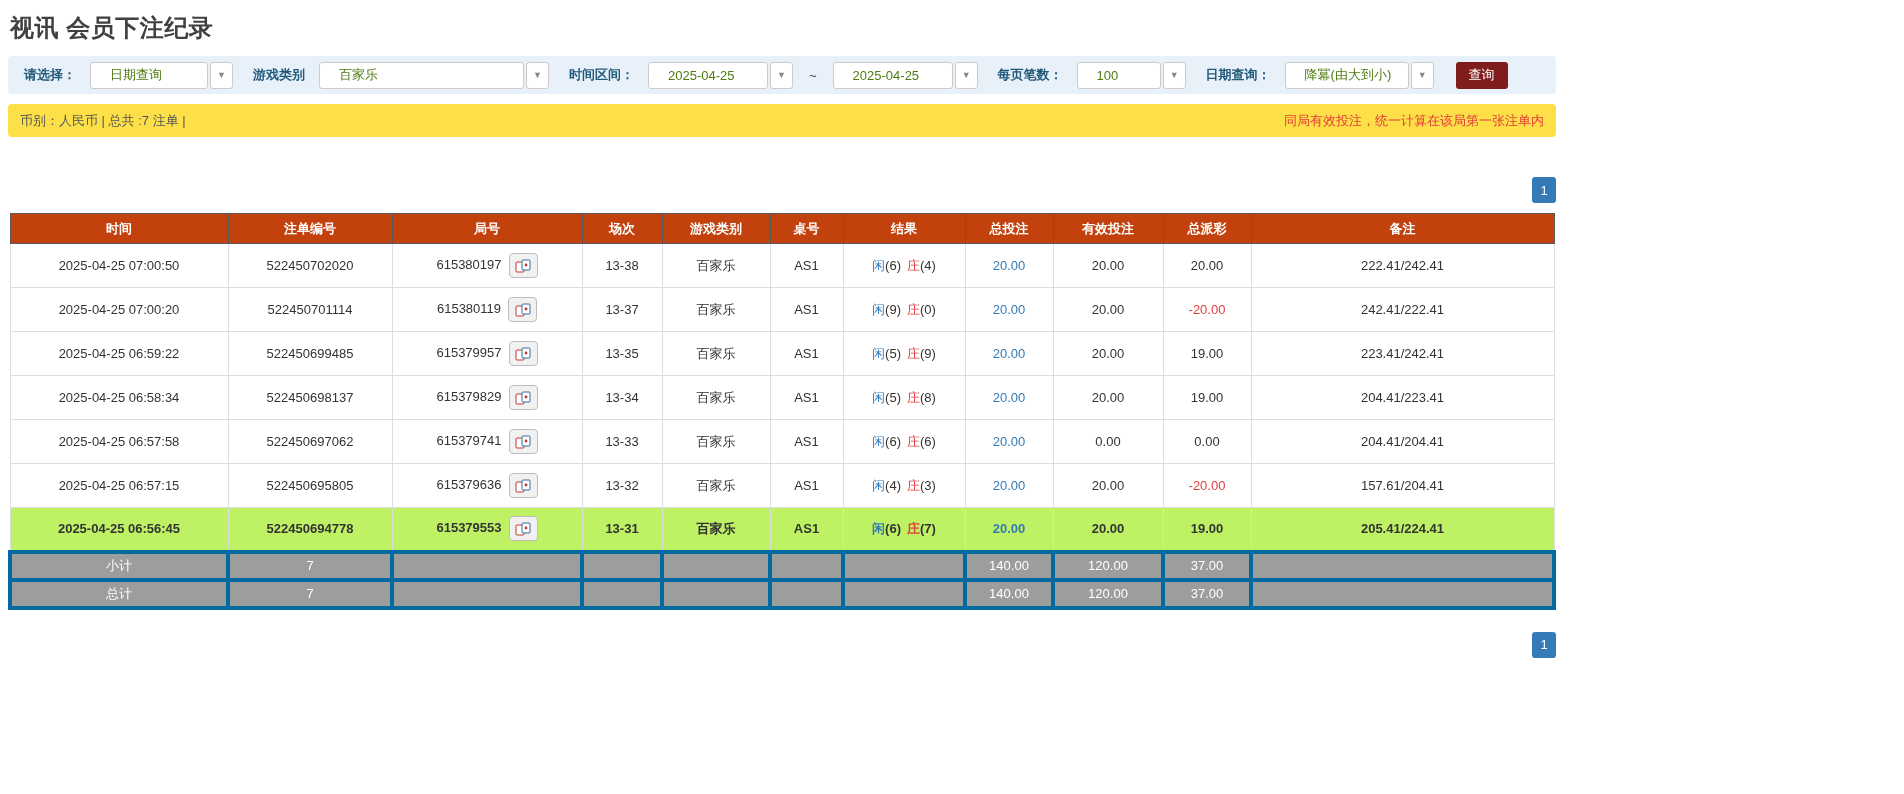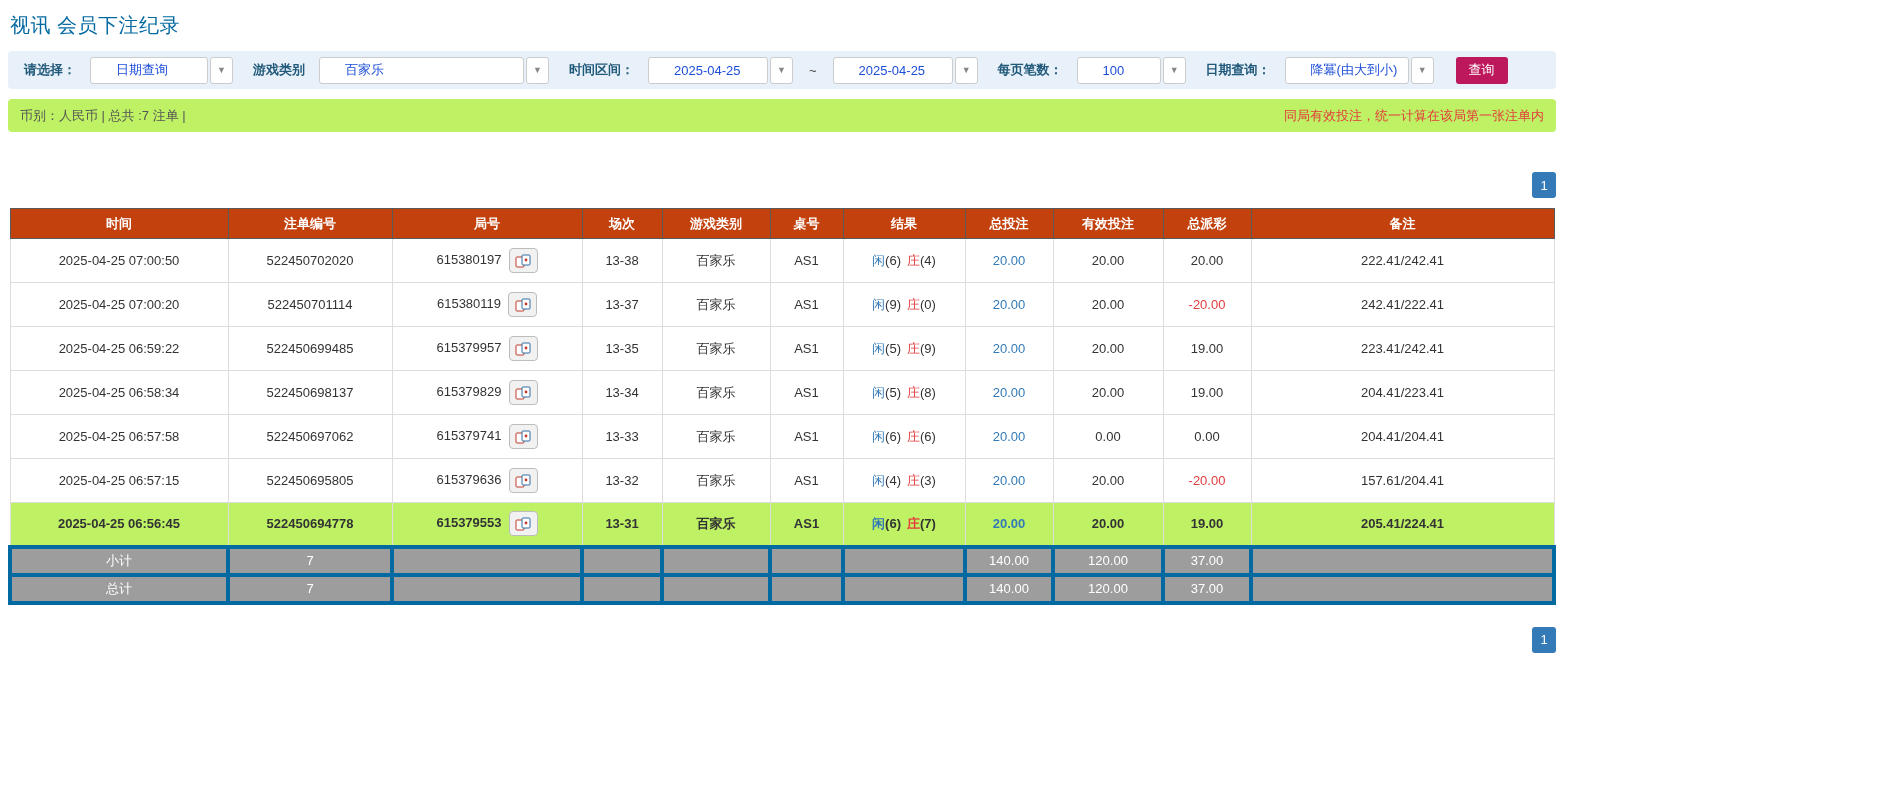--- a/index.html
+++ b/index.html
@@ -8,23 +8,23 @@
     font-family: "Liberation Sans", "DejaVu Sans", sans-serif;
     font-size: 13px;
     color: #333;
     width: 1904px;
     height: 794px;
     overflow: hidden;
   }
   .page { width: 1564px; padding: 8px 0 0 8px; }
 
   .title {
-    font-size: 20px;
-    font-weight: normal;
-    color: #0369a1;
+    font-size: 24px;
+    font-weight: bold;
+    color: #404040;
     padding: 4px 0 12px 2px;
     letter-spacing: .5px;
   }
 
   
   .filter-bar {
     background: #e8f1f9;
     border-radius: 4px;
     height: 38px;
     display: flex;
@@ -33,24 +33,24 @@
     padding: 0 10px;
     width: 1548px;
   }
   .flabel { color: #21597a; font-weight: bold; white-space: nowrap; margin-left: 6px; }
   .tilde { color: #444; padding: 0 2px; }
   .combo { display: inline-flex; align-items: stretch; height: 27px; }
   .combo-text {
     background: #fff;
     border: 1px solid #ccc;
     border-radius: 3px;
-    padding: 0 25px;
+    padding: 0 19px;
     display: flex;
     align-items: center;
-    color: #1d4ed8;
+    color: #4d7c0f;
     white-space: nowrap;
   }
   .combo-btn {
     width: 23px;
     margin-left: 2px;
     border: 1px solid #ccc;
     border-radius: 3px;
     background: #fff;
     display: flex;
     align-items: center;
@@ -58,35 +58,35 @@
     color: #888;
     font-size: 9px;
     cursor: pointer;
   }
   .w-query { width: 118px; }
   .w-game  { width: 205px; }
   .w-date  { width: 120px; }
   .w-size  { width: 84px; }
   .w-sort  { width: 124px; text-align: right; }
   .search-btn {
-    background: #be185d;
+    background: #7f1d1d;
     color: #fff;
     border: none;
     border-radius: 3px;
     height: 27px;
     padding: 0 13px;
     font-size: 13px;
     margin-left: 8px;
     cursor: pointer;
     font-family: inherit;
   }
 
   
   .summary-bar {
-    background: #bef264;
+    background: #fde047;
     border-radius: 4px;
     margin-top: 10px;
     width: 1548px;
     height: 33px;
     display: flex;
     align-items: center;
     justify-content: space-between;
     padding: 9px 12px;
     color: #555;
   }

